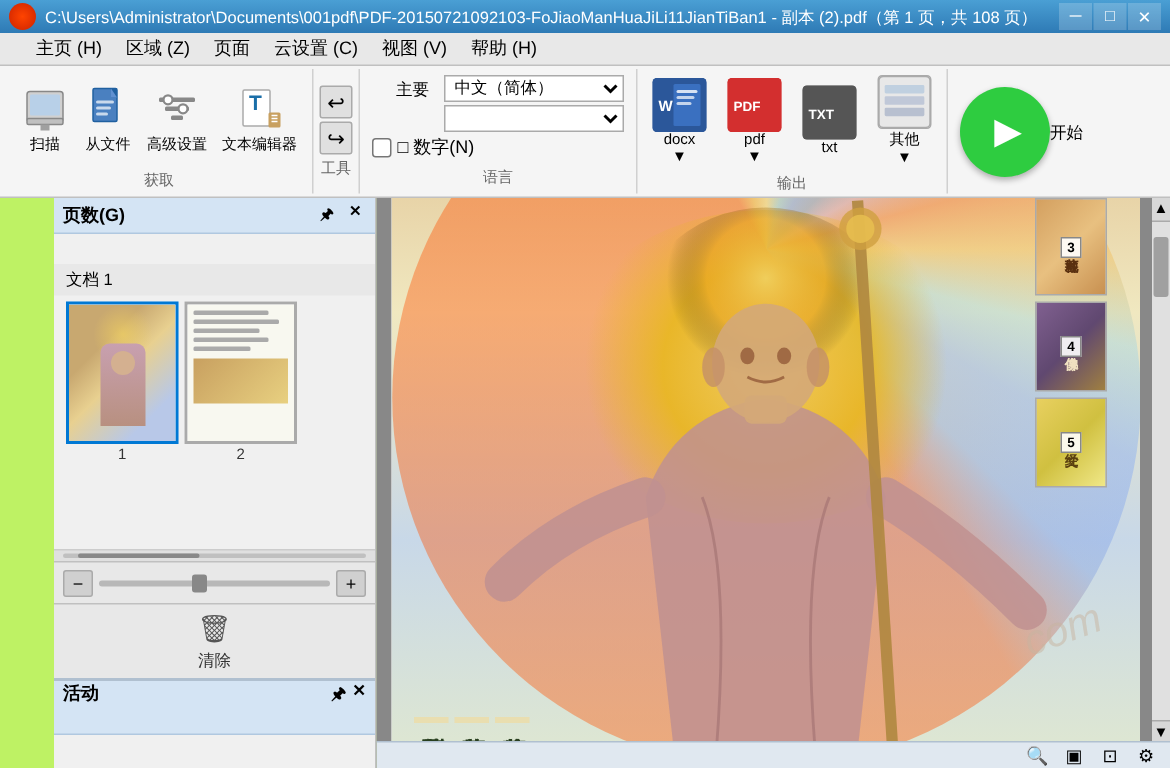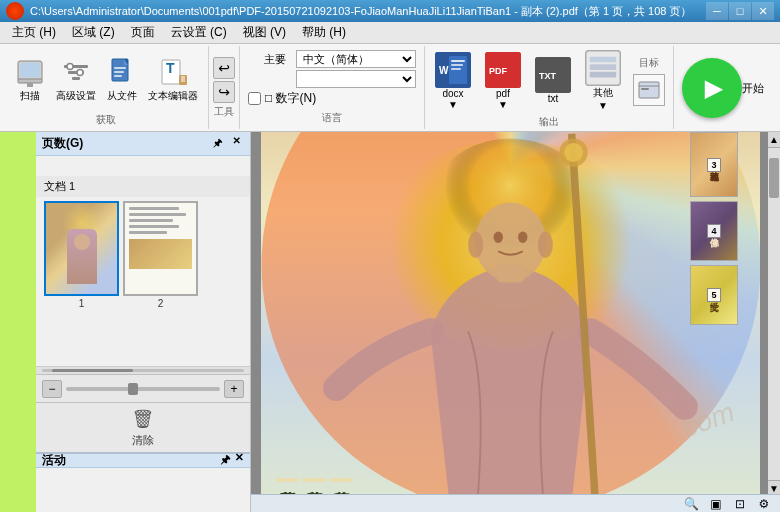--- a/index.html
+++ b/index.html
@@ -34,21 +34,21 @@
       display: flex; align-items: center; justify-content: center;
     }
 
     
     .menu-bar {
       height: 22px;
       background: #e8e8e8;
       display: flex;
       align-items: center;
       border-bottom: 1px solid #c0c0c0;
-      padding: 0 4px;
+      padding: 0 16px;
     }
     .menu-item {
       padding: 2px 8px;
       font-size: 12px;
       cursor: pointer;
       border-radius: 2px;
     }
 
     
     .ribbon {
@@ -390,25 +390,25 @@
 
     
     .activity-panel {
       height: 60px;
       border-top: 2px solid #b0c0d0;
       background: #f0f0f0;
       display: flex;
       flex-direction: column;
     }
     .activity-header {
-      height: 14px;
+      height: 36px;
       background: #d4e4f4;
       border-bottom: 1px solid #b0c8e0;
       display: flex;
-      align-items: center;
+      align-items: flex-start;
       padding: 0 6px;
       font-size: 12px;
       font-weight: bold;
     }
 
     
     .doc-view {
       flex: 1;
       background: #888;
       overflow: hidden;
@@ -597,44 +597,44 @@
             <rect x="4" y="4" width="24" height="20" rx="2" fill="#d0d0d0" stroke="#888" stroke-width="1"></rect>
             <rect x="6" y="6" width="20" height="14" rx="1" fill="#b8d0e8"></rect>
             <rect x="4" y="22" width="24" height="4" rx="1" fill="#c0c0c0" stroke="#888" stroke-width="1"></rect>
             <rect x="13" y="26" width="6" height="4" fill="#a0a0a0"></rect>
           </svg>
         </div>
         <span class="btn-label">扫描</span>
       </div>
 
       <div class="ribbon-btn">
-        <div class="btn-icon">
-          <svg width="32" height="32" viewBox="0 0 32 32">
-            <rect x="4" y="8" width="24" height="3" rx="1" fill="#888"></rect>
-            <rect x="8" y="14" width="16" height="3" rx="1" fill="#888"></rect>
-            <rect x="12" y="20" width="8" height="3" rx="1" fill="#888"></rect>
-            <circle cx="10" cy="9.5" r="3" fill="white" stroke="#888" stroke-width="1.5"></circle>
-            <circle cx="20" cy="15.5" r="3" fill="white" stroke="#888" stroke-width="1.5"></circle>
-          </svg>
-        </div>
-        <span class="btn-label">高级设置</span>
-      </div>
-
-      <div class="ribbon-btn">
         <div class="btn-icon file-icon">
           <svg width="32" height="32" viewBox="0 0 32 32">
             <rect x="6" y="2" width="16" height="22" rx="1" fill="#4a80c0" stroke="#2060a0" stroke-width="1"></rect>
             <polygon points="18,2 22,2 22,8 18,8" fill="#2060a0"></polygon>
             <polygon points="18,2 22,8 18,8" fill="#6090d0"></polygon>
             <rect x="8" y="10" width="12" height="2" rx="1" fill="white" opacity="0.7"></rect>
             <rect x="8" y="14" width="10" height="2" rx="1" fill="white" opacity="0.7"></rect>
             <rect x="8" y="18" width="8" height="2" rx="1" fill="white" opacity="0.7"></rect>
           </svg>
         </div>
         <span class="btn-label">从文件</span>
+      </div>
+
+      <div class="ribbon-btn">
+        <div class="btn-icon">
+          <svg width="32" height="32" viewBox="0 0 32 32">
+            <rect x="4" y="8" width="24" height="3" rx="1" fill="#888"></rect>
+            <rect x="8" y="14" width="16" height="3" rx="1" fill="#888"></rect>
+            <rect x="12" y="20" width="8" height="3" rx="1" fill="#888"></rect>
+            <circle cx="10" cy="9.5" r="3" fill="white" stroke="#888" stroke-width="1.5"></circle>
+            <circle cx="20" cy="15.5" r="3" fill="white" stroke="#888" stroke-width="1.5"></circle>
+          </svg>
+        </div>
+        <span class="btn-label">高级设置</span>
       </div>
 
       <div class="ribbon-btn">
         <div class="btn-icon">
           <svg width="32" height="32" viewBox="0 0 32 32">
             <rect x="5" y="3" width="18" height="24" rx="1" fill="white" stroke="#aaa" stroke-width="1"></rect>
             <text x="9" y="16" font-size="14" fill="#1a6ea8" font-weight="bold">T</text>
             <rect x="22" y="18" width="8" height="10" rx="1" fill="#c8a060"></rect>
             <path d="M24 20 L28 20 M24 22 L28 22 M24 24 L28 24" stroke="white" stroke-width="1"></path>
           </svg>
@@ -716,30 +716,20 @@
             <rect width="36" height="36" rx="3" fill="#e8e8e8" stroke="#aaa"></rect>
             <rect x="4" y="6" width="28" height="6" rx="1" fill="#c0d0e0"></rect>
             <rect x="4" y="14" width="28" height="6" rx="1" fill="#c0c8d8"></rect>
             <rect x="4" y="22" width="28" height="6" rx="1" fill="#b8c0d0"></rect>
           </svg>
         </div>
         <span class="btn-label">其他</span>
         <span style="font-size:10px;">▼</span>
       </div>
 
-      <div style="display:flex; flex-direction:column; align-items:center; padding: 0 4px;">
-        <div style="font-size:10px; color:#666; margin-bottom:4px;">目标</div>
-        <div style="width:32px; height:32px; border: 1px solid #aaa; background: #f8f8f8; display:flex; align-items:center; justify-content:center;">
-          <svg width="24" height="24" viewBox="0 0 24 24">
-            <rect x="2" y="4" width="20" height="16" rx="1" fill="#d0d8e8" stroke="#888"></rect>
-            <path d="M2 8 L22 8" stroke="#888" stroke-width="1"></path>
-            <rect x="4" y="10" width="8" height="2" rx="1" fill="#888"></rect>
-          </svg>
-        </div>
-      </div>
     </div>
     <div class="section-label">输出</div>
   </div>
 
   <div class="start-section">
     <button class="start-btn"></button>
     <span class="start-label">开始</span>
   </div>
 </div>
 

